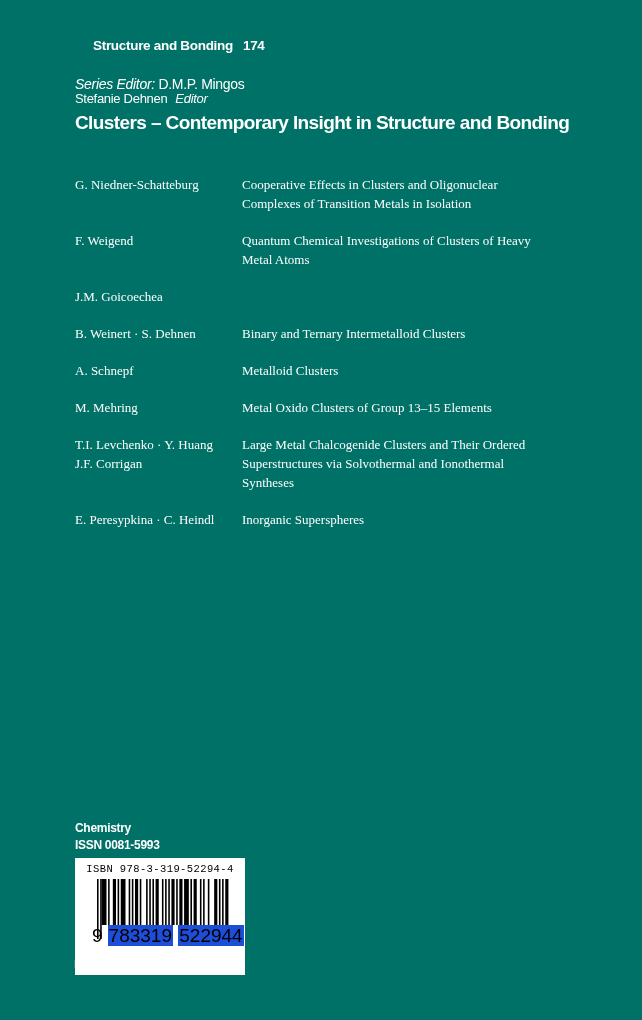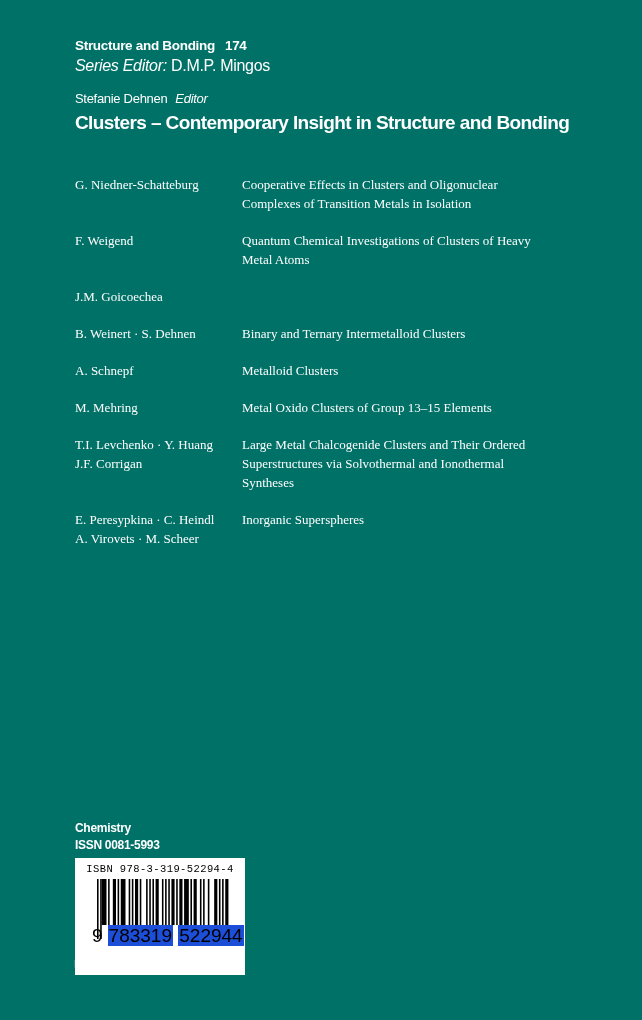--- a/index.html
+++ b/index.html
@@ -20,29 +20,30 @@
       left: 75px;
       top: 37px;
     }
     .series-line {
       font-family: "Liberation Sans", sans-serif;
       font-weight: bold;
       font-size: 13.5px;
       letter-spacing: -0.3px;
       line-height: 18px;
       white-space: nowrap;
+      margin-left: 18px;
     }
     .series-line .vol {
       margin-left: 10px;
     }
     .series-editor {
-      font-size: 16px;
+      font-size: 14px;
       letter-spacing: -0.3px;
       line-height: 18px;
-      margin-top: 2px;
+      margin-top: 20px;
       white-space: nowrap;
     }
     .series-editor .lab {
       font-style: italic;
     }
     .editor-line {
       position: absolute;
       left: 75px;
       top: 90px;
       font-size: 13px;
@@ -234,21 +235,20 @@
       </div>
       <div class="chapter">
         <div>Large Metal Chalcogenide Clusters and Their Ordered</div>
         <div>Superstructures via Solvothermal and Ionothermal</div>
         <div>Syntheses</div>
       </div>
     </div>
     <div class="row">
       <div class="authors">
         <div>E. Peresypkina · C. Heindl</div>
-        <div>A. Virovets · M. Scheer</div>
       </div>
       <div class="chapter">
         <div>Inorganic Superspheres</div>
       </div>
     </div>
   </div>
 
 <div class="footer">
   <div class="subject">Chemistry</div>
   <div class="issn">ISSN 0081-5993</div>

